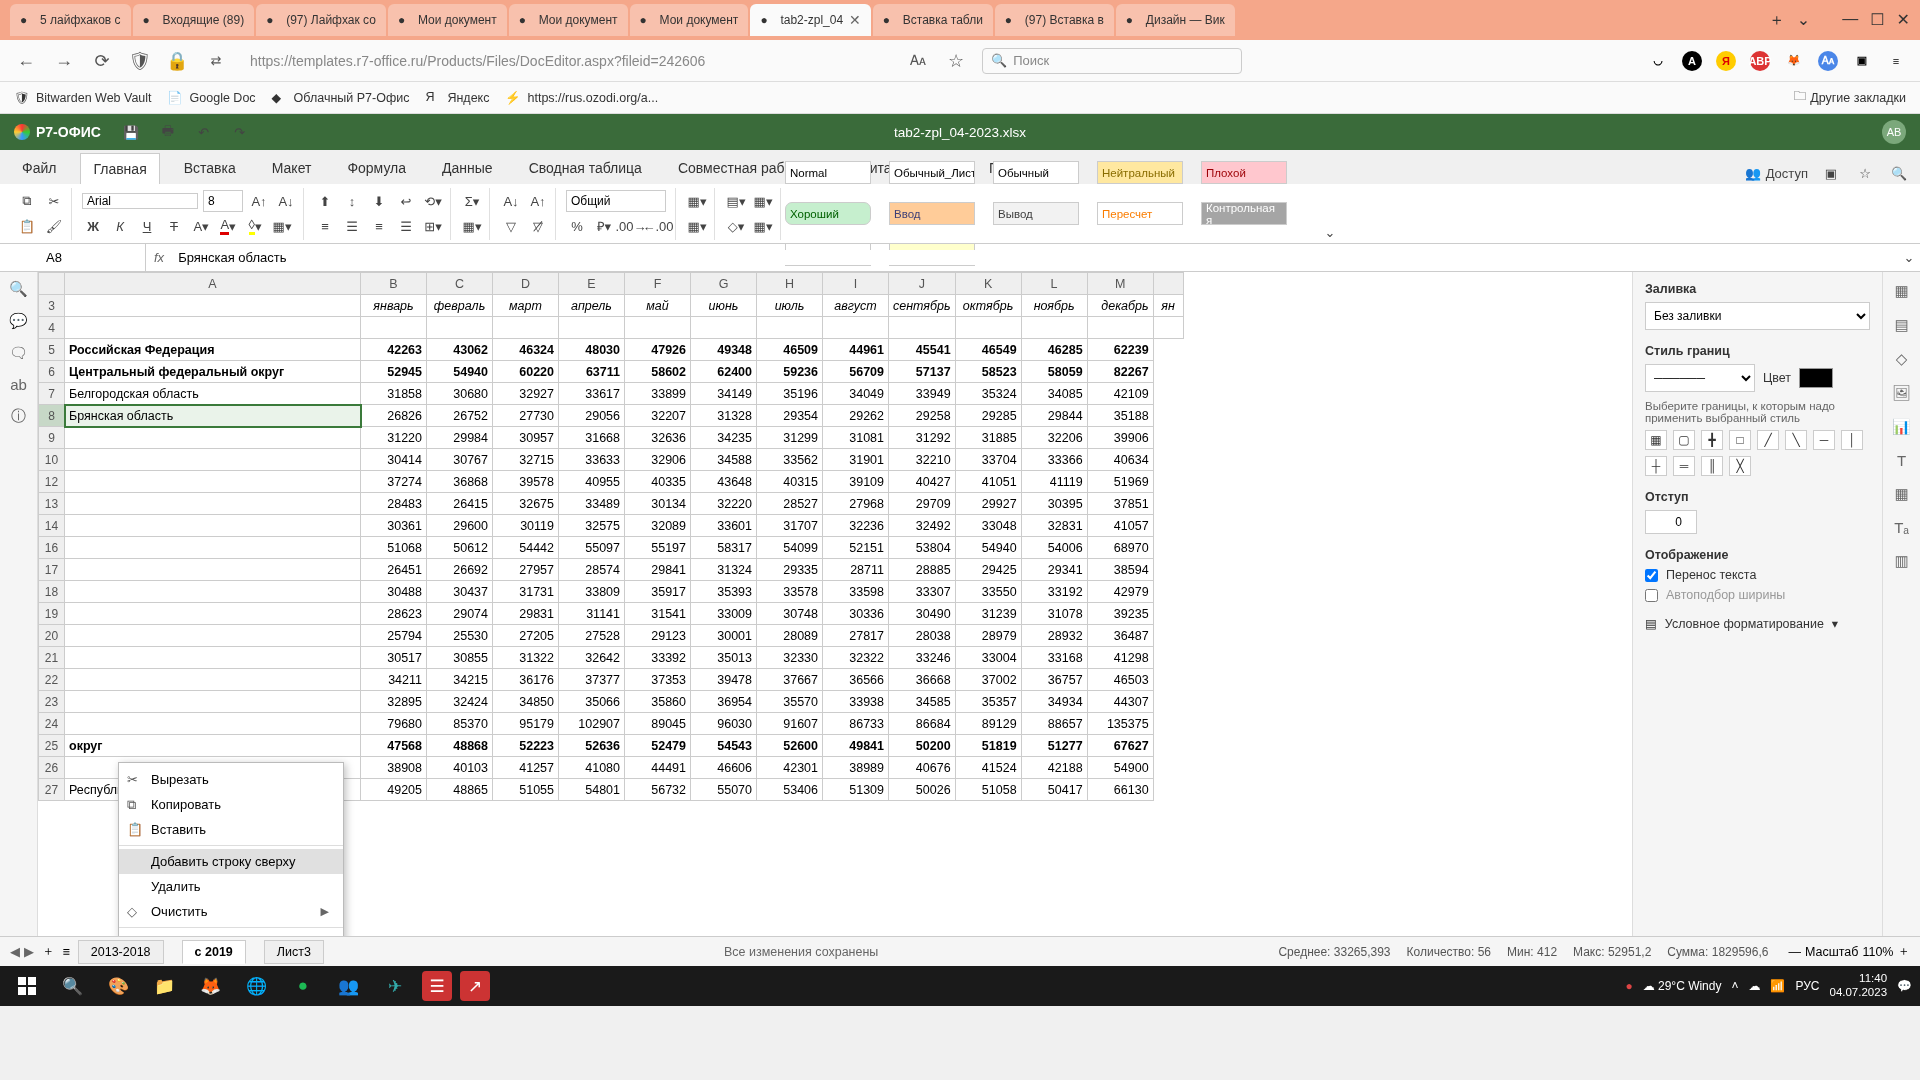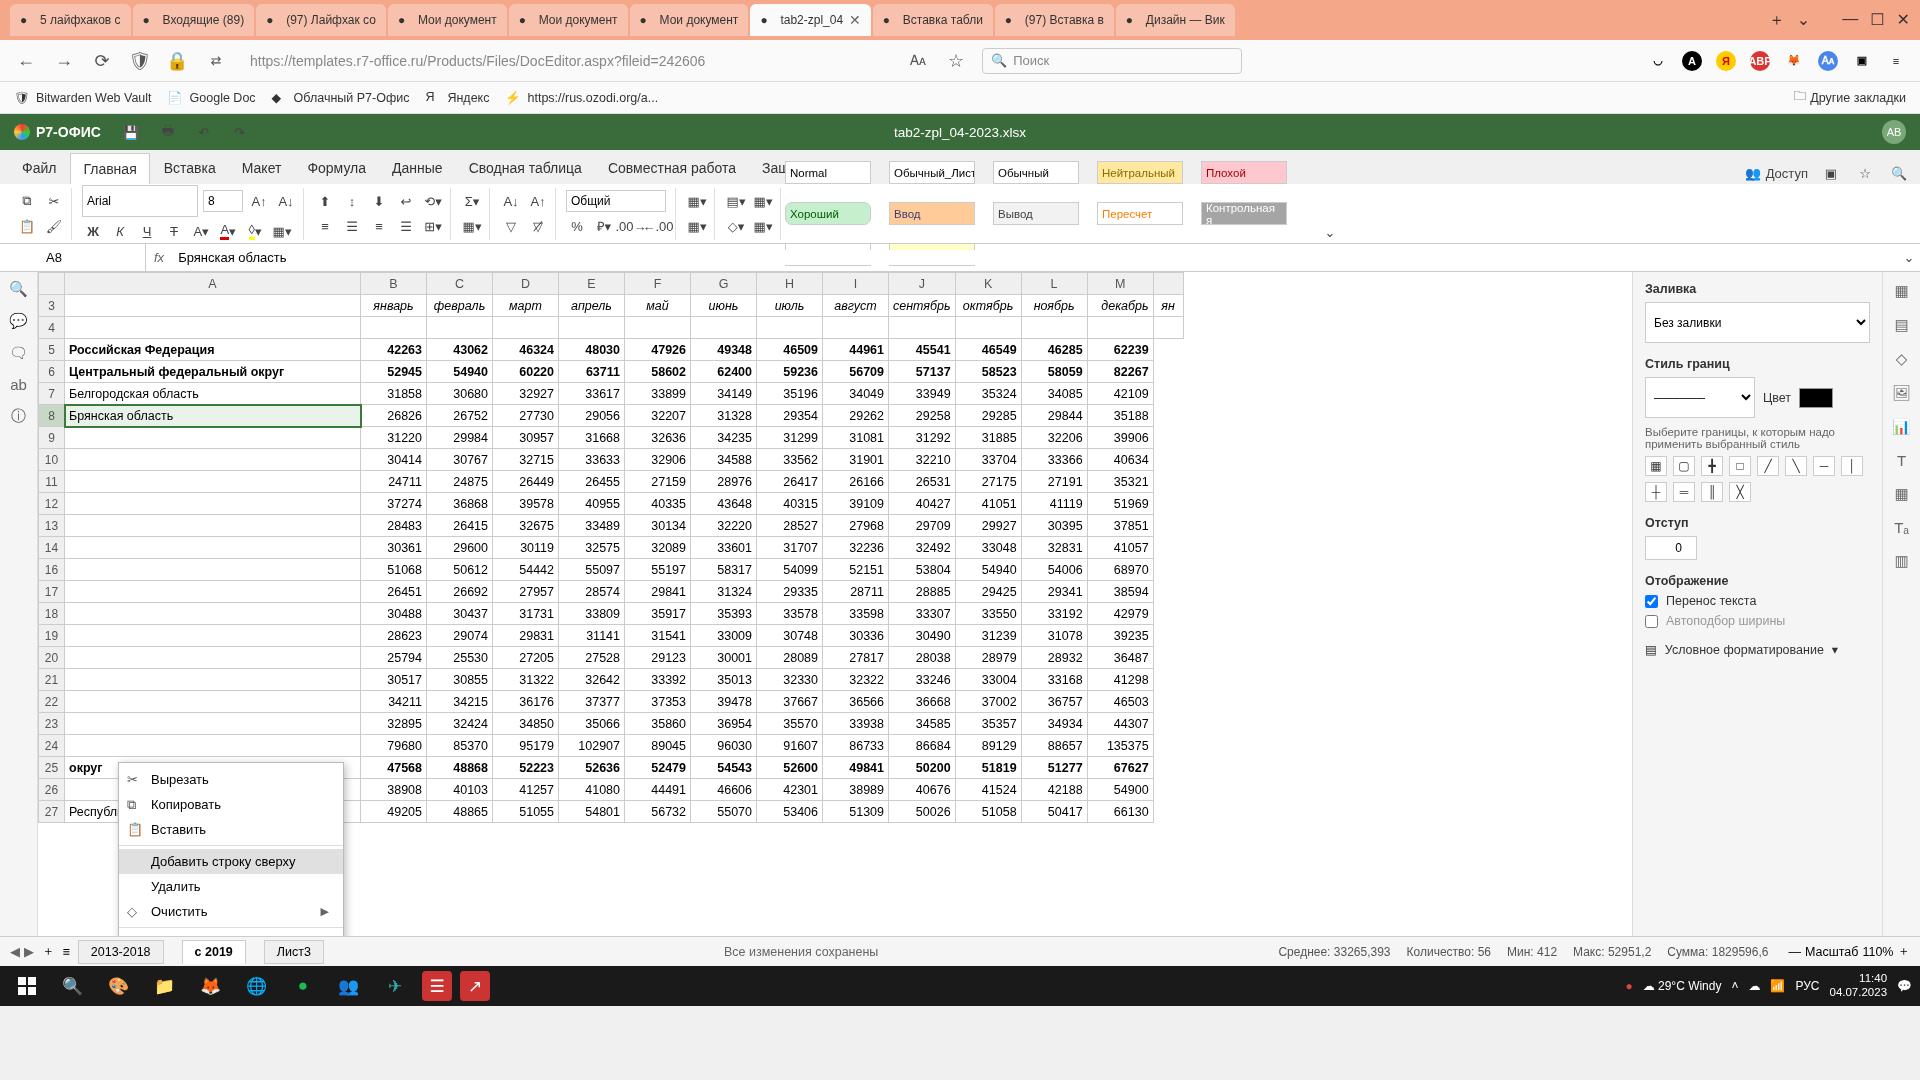--- a/index.html
+++ b/index.html
@@ -33,21 +33,21 @@
 .menu-row { height: 34px; background: #f0f0f0; display: flex; align-items: flex-end; padding: 0 10px; gap: 2px; font-size: 14px; }
 .menu-item { padding: 7px 12px; cursor: pointer; color: #333; }
 .menu-item.active { background: #fff; border: 1px solid #ccc; border-bottom: none; }
 .menu-right { margin-left: auto; display: flex; gap: 12px; align-items: center; font-size: 13px; color: #444; }
 
 
 .toolbar { height: 60px; background: #fff; border-bottom: 1px solid #ccc; display: flex; align-items: center; padding: 0 10px; gap: 4px; font-size: 13px; }
 .tool-group { display: flex; flex-direction: column; gap: 3px; padding: 0 6px; border-right: 1px solid #e0e0e0; height: 52px; justify-content: center; }
 .tool-row { display: flex; gap: 5px; align-items: center; }
 .tool-btn { width: 22px; height: 22px; display: flex; align-items: center; justify-content: center; cursor: pointer; font-size: 13px; color: #444; }
-.font-name-sel { width: 116px; height: 32px; border: 1px solid #ccc; font-size: 12px; padding: 0 4px; }
+.font-name-sel { width: 116px; height: 16px; border: 1px solid #ccc; font-size: 12px; padding: 0 4px; }
 .font-size-sel { width: 40px; height: 22px; border: 1px solid #ccc; font-size: 12px; padding: 0 4px; }
 .num-format-sel { width: 100px; height: 22px; border: 1px solid #ccc; font-size: 12px; padding: 0 4px; }
 .style-cells { display: flex; flex-wrap: wrap; gap: 18px; width: 530px; }
 .style-cell { width: 86px; height: 23px; border: 1px solid #ccc; font-size: 11.5px; display: flex; align-items: center; padding: 0 4px; cursor: pointer; overflow: hidden; }
 
 
 .formula-bar { height: 28px; background: #fff; border-bottom: 1px solid #ccc; display: flex; align-items: center; font-size: 13px; }
 .cell-ref { width: 108px; padding: 0 8px; border-right: 1px solid #ccc; height: 100%; display: flex; align-items: center; }
 .fx-label { padding: 0 8px; font-style: italic; color: #666; }
 .formula-input { flex: 1; border: none; padding: 0 6px; font-size: 13px; }
@@ -65,21 +65,21 @@
 .grid-table td.text-cell { text-align: left; }
 .grid-table td.bold-cell { font-weight: bold; }
 .row-head.selected, .col-head.selected { background: #c7d8c7; }
 .sel-cell { outline: 2px solid #3a7a3a; outline-offset: -1px; background: #eaf3ea; }
 
 
 .right-icons { width: 38px; background: #f5f5f5; border-left: 1px solid #ddd; display: flex; flex-direction: column; align-items: center; padding-top: 10px; gap: 16px; font-size: 15px; color: #666; }
 .right-panel { width: 250px; background: #f5f5f5; border-left: 1px solid #ddd; padding: 10px 12px; font-size: 12.5px; color: #333; }
 .rp-section { margin-bottom: 14px; }
 .rp-title { font-weight: bold; margin-bottom: 6px; font-size: 12.5px; }
-.rp-select { width: 100%; height: 41px; border: 1px solid #ccc; font-size: 12px; padding: 0 4px; background: #fff; }
+.rp-select { width: 100%; height: 28px; border: 1px solid #ccc; font-size: 12px; padding: 0 4px; background: #fff; }
 .rp-row { display: flex; align-items: center; gap: 8px; margin-top: 6px; }
 .rp-color-sw { width: 34px; height: 20px; background: #000; border: 1px solid #999; }
 .rp-icons-grid { display: flex; flex-wrap: wrap; gap: 6px; margin-top: 6px; }
 .rp-icon-cell { width: 22px; height: 20px; border: 1px solid #ccc; background: #fff; display: flex; align-items: center; justify-content: center; font-size: 12px; }
 .rp-num-input { width: 52px; height: 24px; border: 1px solid #ccc; text-align: right; padding-right: 14px; font-size: 12px; }
 
 
 .context-menu { position: absolute; left: 80px; top: 490px; width: 226px; background: #fff; border: 1px solid #bbb; box-shadow: 2px 2px 8px rgba(0,0,0,0.25); font-size: 13px; padding: 4px 0; z-index: 100; }
 .cm-item { padding: 5px 14px 5px 32px; display: flex; align-items: center; cursor: pointer; position: relative; }
 .cm-item:hover, .cm-item.hover { background: #e0e0e0; }
@@ -208,21 +208,21 @@
     <span class="tool-btn">💾</span>
     <span class="tool-btn">🖶</span>
     <span class="tool-btn">↶</span>
     <span class="tool-btn">↷</span>
   </div>
   <div class="doc-title">tab2-zpl_04-2023.xlsx</div>
   <div class="avatar">АВ</div>
 </div>
 
 <div class="menu-row">
-  <div id="menuitems" style="display:flex;gap:2px">
+  <div id="menuitems" style="display:flex;gap:12px">
       <div class="menu-item">Файл</div>
       <div class="menu-item active">Главная</div>
       <div class="menu-item">Вставка</div>
       <div class="menu-item">Макет</div>
       <div class="menu-item">Формула</div>
       <div class="menu-item">Данные</div>
       <div class="menu-item">Сводная таблица</div>
       <div class="menu-item">Совместная работа</div>
       <div class="menu-item">Защита</div>
       <div class="menu-item">Вид</div>
@@ -503,36 +503,20 @@
             <td class="">32715</td>
             <td class="">33633</td>
             <td class="">32906</td>
             <td class="">34588</td>
             <td class="">33562</td>
             <td class="">31901</td>
             <td class="">32210</td>
             <td class="">33704</td>
             <td class="">33366</td>
             <td class="">40634</td>
-          </tr>
-          <tr>
-            <th class="row-head">11</th>
-            <td class="text-cell"></td>
-            <td class="">24711</td>
-            <td class="">24875</td>
-            <td class="">26449</td>
-            <td class="">26455</td>
-            <td class="">27159</td>
-            <td class="">28976</td>
-            <td class="">26417</td>
-            <td class="">26166</td>
-            <td class="">26531</td>
-            <td class="">27175</td>
-            <td class="">27191</td>
-            <td class="">35321</td>
           </tr>
           <tr>
             <th class="row-head">12</th>
             <td class="text-cell"></td>
             <td class="">37274</td>
             <td class="">36868</td>
             <td class="">39578</td>
             <td class="">40955</td>
             <td class="">40335</td>
             <td class="">43648</td>

